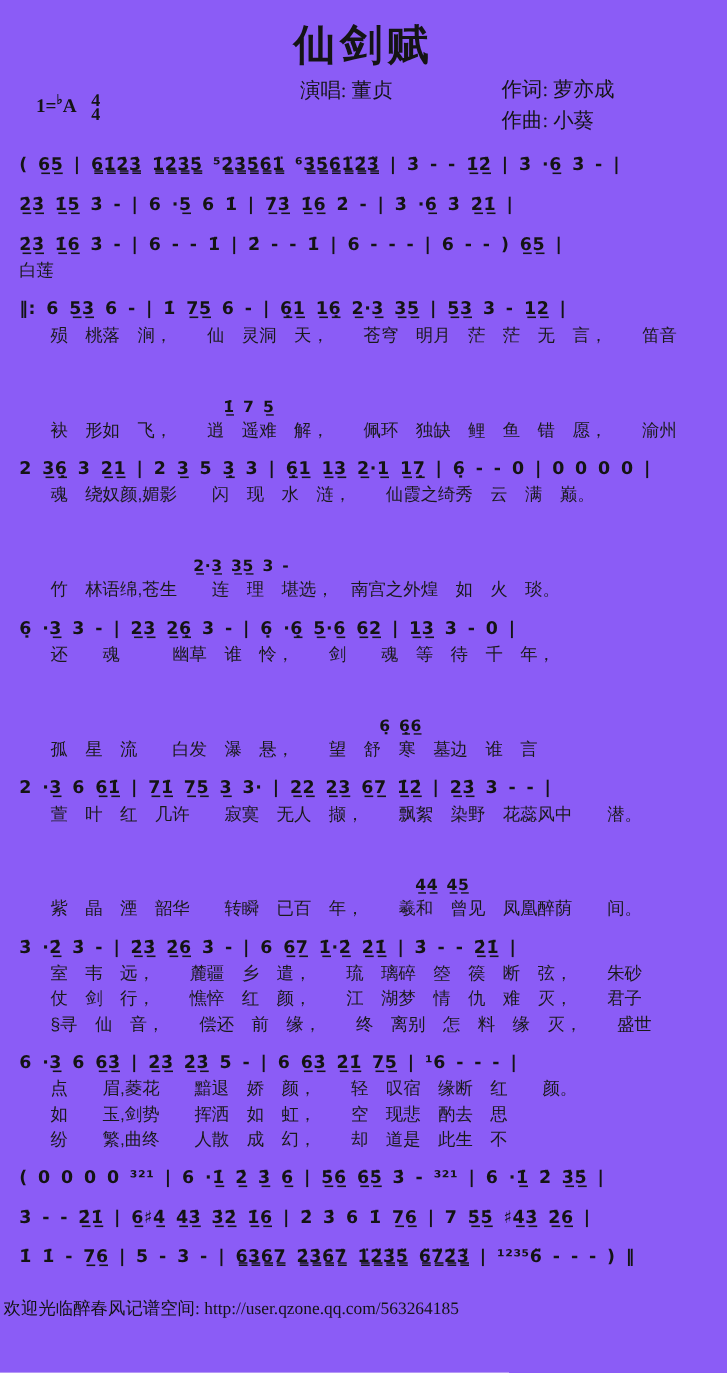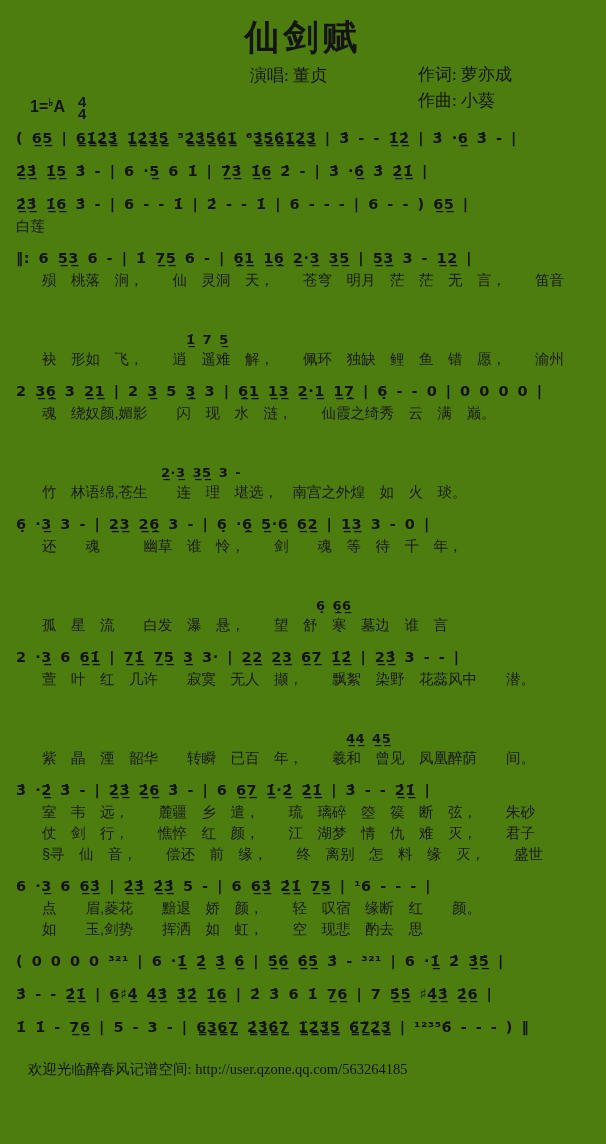--- a/index.html
+++ b/index.html
@@ -1,20 +1,20 @@
 <!DOCTYPE html>
 <html><head>
 <meta charset="utf-8">
 <style>
   html,body{margin:0;padding:0;background:#fbfbfa;}
   .sheet{
     position:relative;
     width:606px;height:1144px;
     margin:0 auto;
-    background:#4d7c0f;
+    background:#8b5cf6;
     color:#141414;
     overflow:hidden;
     font-family:"Liberation Sans",sans-serif;
     box-sizing:border-box;
   }
   .header{position:relative;height:122px;}
   .title{
     text-align:center;
     font-size:35px;font-weight:bold;letter-spacing:4px;
     padding-top:14px;
@@ -24,23 +24,23 @@
     position:absolute;left:250px;top:64px;
     font-size:17px;font-family:"Liberation Serif",serif;
   }
   .credits{
     position:absolute;left:418px;top:62px;
     font-size:17px;line-height:26px;
     font-family:"Liberation Serif",serif;
     white-space:nowrap;
   }
   .keysig{
-    position:absolute;left:30px;top:96px;
+    position:absolute;left:30px;top:77px;
     font-size:16px;font-weight:bold;
-    font-family:Liberation Sans, sans-serif;
+    font-family:Liberation Serif, serif;
   }
   .keysig sup{font-size:11px;}
   .meter{
     display:inline-flex;flex-direction:column;
     vertical-align:middle;margin-left:9px;
     font-size:15px;line-height:12px;text-align:center;font-weight:bold;
   }
   .score{padding:4px 8px 0 16px;}
   .system{margin-bottom:9px;}
   .row{white-space:nowrap;}
@@ -56,21 +56,21 @@
     letter-spacing:.5px;word-spacing:2px;
     line-height:18px;
     margin-top:40px;
   }
   .lyrics{
     font-size:14.5px;line-height:21px;
     padding-left:26px;color:#1a1a1a;
   }
   .align-right{padding-right:10px;padding-left:0;}
   .footer{
-    padding:12px 0 0 28px;
+    padding:12px 0 0 3px;
     font-size:14.5px;
     font-family:"Liberation Serif",serif;
   }
 </style>
 </head>
 <body>
 
 <div class="sheet">
 
   <div class="header">
@@ -127,20 +127,21 @@
       <div class="system">
         <div class="row notes">3̇ ·2̲̇ 3̇ - | 2̲̇3̲̇ 2̲̇6̲ 3̇ - | 6 6̲7̲ 1̲̇·2̲̇ 2̲̇1̲̇ | 3̇ - - 2̲̇1̲̇ |</div>
         <div class="row lyrics">室　韦　远，　　麓疆　乡　遣，　　琉　璃碎　箜　篌　断　弦，　　朱砂</div>
         <div class="row lyrics">仗　剑　行，　　憔悴　红　颜，　　江　湖梦　情　仇　难　灭，　　君子</div>
         <div class="row lyrics">§寻　仙　音，　　偿还　前　缘，　　终　离别　怎　料　缘　灭，　　盛世</div>
       </div>
       <div class="system">
         <div class="row notes">6 ·3̲ 6 6̲3̲̇ | 2̲̇3̲̇ 2̲̇3̲̇ 5 - | 6 6̲3̲̇ 2̲̇1̲̇ 7̲5̲ | ¹6 - - - |</div>
         <div class="row lyrics">点　　眉,菱花　　黯退　娇　颜，　　轻　叹宿　缘断　红　　颜。</div>
         <div class="row lyrics">如　　玉,剑势　　挥洒　如　虹，　　空　现悲　酌去　思</div>
+        <div class="row lyrics">纷　　繁,曲终　　人散　成　幻，　　却　道是　此生　不</div>
       </div>
       <div class="system">
         <div class="row notes">( 0 0 0 0 ³²¹ | 6 ·1̲̇ 2̲̇ 3̲̇ 6̲̇ | 5̲̇6̲̇ 6̲̇5̲̇ 3̇ - ³²¹ | 6 ·1̲̇ 2̇ 3̲̇5̲̇ |</div>
       </div>
       <div class="system">
         <div class="row notes">3̇ - - 2̲̇1̲̇ | 6̲♯4̲̇ 4̲̇3̲̇ 3̲̇2̲̇ 1̲̇6̲ | 2̇ 3̇ 6 1̇ 7̲6̲ | 7 5̲̇5̲̇ ♯4̲̇3̲̇ 2̲̇6̲ |</div>
       </div>
       <div class="system">
       </div>
       <div class="system">

